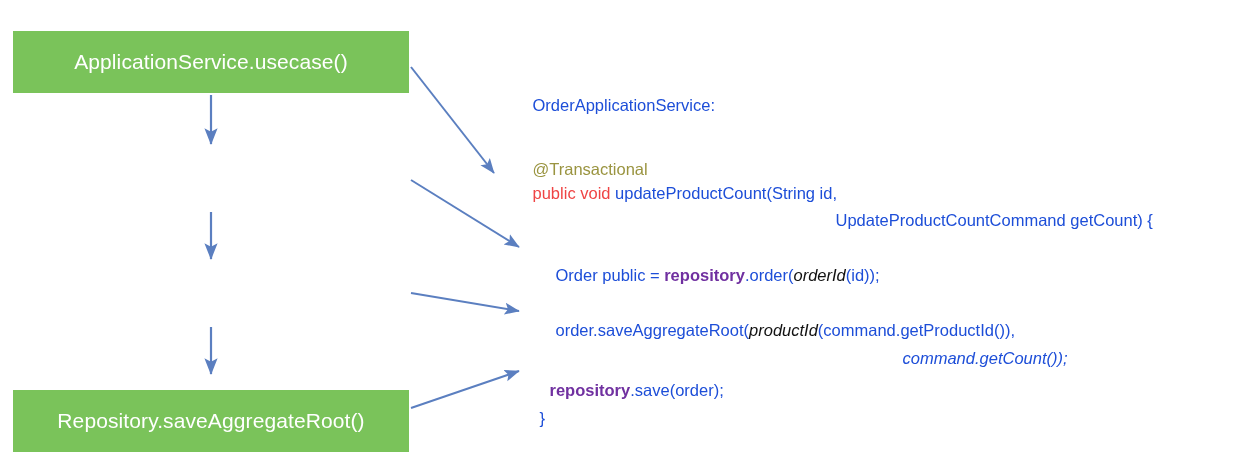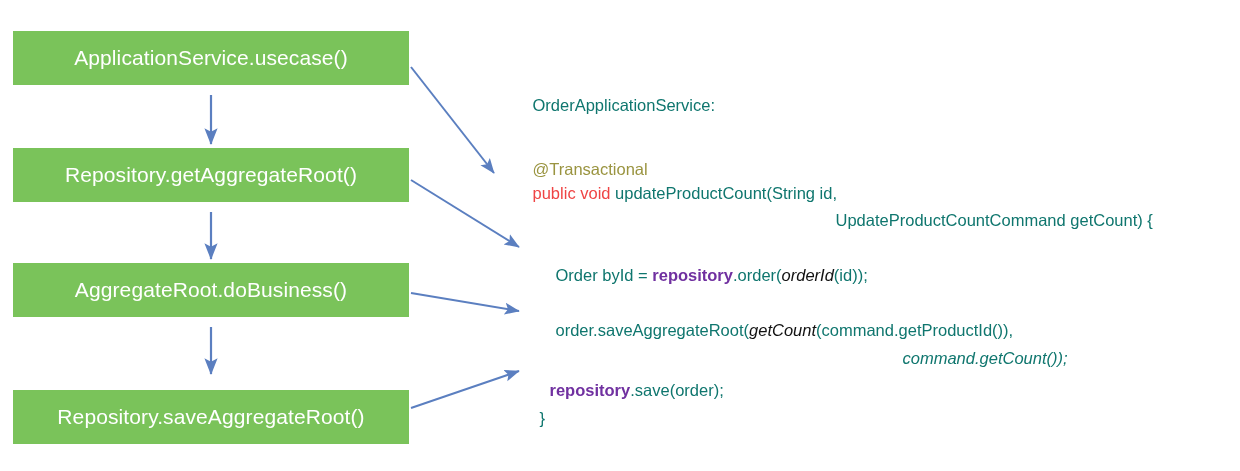--- a/index.html
+++ b/index.html
@@ -13,21 +13,21 @@
     height: 471px;
     background: #ffffff;
     overflow: hidden;
     font-family: "Liberation Sans", sans-serif;
   }
   
   .flow-box {
     position: absolute;
     left: 13px;
     width: 396px;
-    height: 54px;
+    height: 62px;
     background: #7ac35a;
     display: flex;
     align-items: center;
     justify-content: center;
     box-sizing: border-box;
   }
   .flow-box .flow-label {
     color: #ffffff;
     font-size: 21px;
     font-family: "Liberation Sans", sans-serif;
@@ -63,45 +63,39 @@
     color: #111111;
     white-space: pre;
     line-height: 1.0;
     position: absolute;
     left: 0;
   }
   .tok-anno   { color: #9a9440; text-align: center; }
   .tok-kw     { color: #ef4444; font-weight: normal; }
   .tok-var    { color: #7030a0; font-weight: bold; }
   .tok-em     { font-style: italic; }
-  .tok-plain  { color: #0f766e; }
+  .tok-plain  { color: #1d4ed8; }
 
   #line-0 { top: 0px;   left: 0px;   }
   #line-1 { top: 64px;  left: 0px;   }
   #line-2 { top: 88px;  left: 0px;   }
   #line-3 { top: 115px; left: 303px; }
   #line-4 { top: 170px; left: 23px;  }
   #line-5 { top: 225px; left: 23px;  }
   #line-6 { top: 253px; left: 370px; font-style: italic; }
   #line-7 { top: 285px; left: 17px; text-align: center;  }
   #line-8 { top: 313px; left: 7px;   }
 </style>
 </head>
 <body>
 
 <div id="canvas">
 
   <div class="flow-box" id="box-0">
     <span class="flow-label">ApplicationService.usecase()</span>
-  </div>
-  <div class="flow-box" id="box-1">
-    <span class="flow-label">Repository.getAggregateRoot()</span>
-  </div>
-  <div class="flow-box" id="box-2">
-    <span class="flow-label">AggregateRoot.doBusiness()</span>
   </div>
   <div class="flow-box" id="box-3">
     <span class="flow-label">Repository.saveAggregateRoot()</span>
   </div>
 
   <svg id="arrow-layer" viewBox="0 0 1240 471" width="1240" height="471" xmlns="http://www.w3.org/2000/svg">
     <defs>
       <marker id="ah" markerWidth="9" markerHeight="9" refX="7.2" refY="3.6" orient="auto" markerUnits="strokeWidth">
         <path d="M0,0.6 L7.6,3.6 L0,6.6 L1.6,3.6 Z" fill="#5b7fc0"></path>
       </marker>
@@ -129,25 +123,25 @@
 
     <div class="code-line" id="line-2">
       <span class="tok-kw">public void</span><span class="tok-plain"> updateProductCount(String id,</span>
     </div>
 
     <div class="code-line" id="line-3">
       <span class="tok-plain">UpdateProductCountCommand getCount) {</span>
     </div>
 
     <div class="code-line" id="line-4">
-      <span class="tok-plain">Order byId = </span><span class="tok-var">repository</span><span class="tok-plain">.order(</span><span class="tok-em">orderId</span><span class="tok-plain">(id));</span>
+      <span class="tok-plain">Order public = </span><span class="tok-var">repository</span><span class="tok-plain">.order(</span><span class="tok-em">orderId</span><span class="tok-plain">(id));</span>
     </div>
 
     <div class="code-line" id="line-5">
-      <span class="tok-plain">order.saveAggregateRoot(</span><span class="tok-em">getCount</span><span class="tok-plain">(command.getProductId()),</span>
+      <span class="tok-plain">order.saveAggregateRoot(</span><span class="tok-em">productId</span><span class="tok-plain">(command.getProductId()),</span>
     </div>
 
     <div class="code-line" id="line-6">
       <span class="tok-plain">command.getCount());</span>
     </div>
 
     <div class="code-line" id="line-7">
       <span class="tok-var">repository</span><span class="tok-plain">.save(order);</span>
     </div>
 

